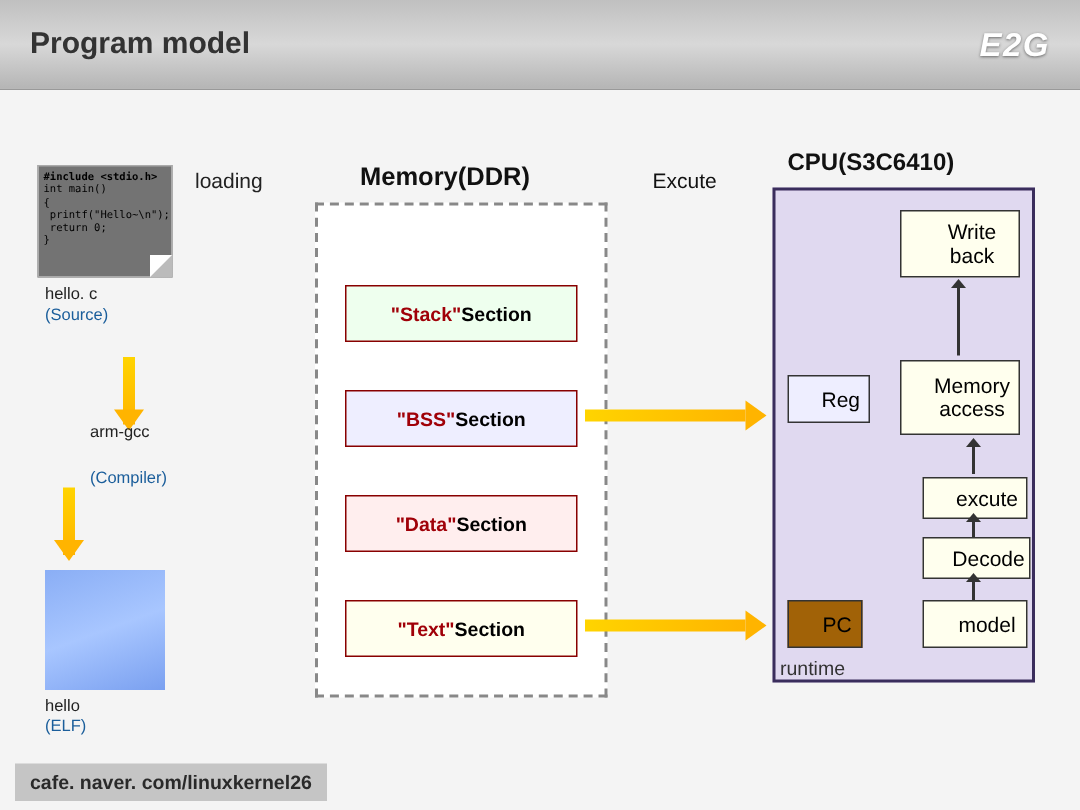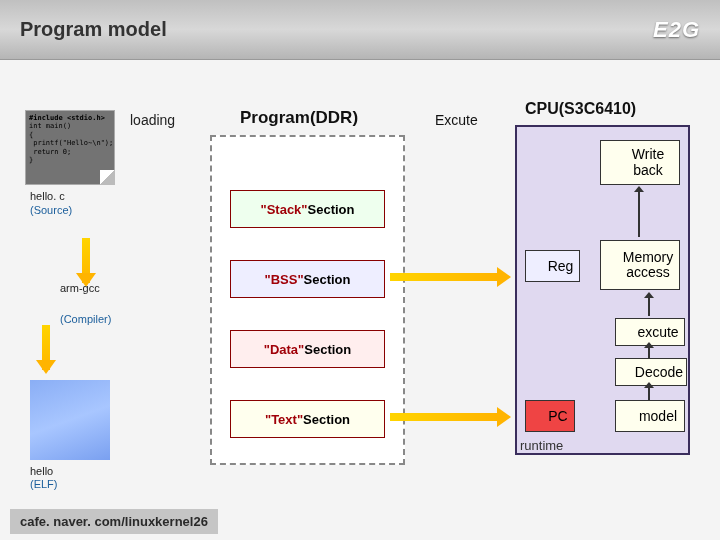--- a/index.html
+++ b/index.html
@@ -33,21 +33,21 @@
   .sub { color: #1b5e9b; }
   .excute-lbl { position: absolute; left: 435px; top: 52px; font-size: 14px; color: #111; }
   .cpu-title { position: absolute; left: 525px; top: 40px; font-size: 16px; font-weight: bold; color: #111; }
   .cpu-box { position: absolute; left: 515px; top: 65px; width: 175px; height: 330px; background: #e0d9f0; border: 2px solid #3a2d5c; }
   .cpu-el { position: absolute; border: 1.5px solid #333; display: flex; align-items: center; justify-content: center; font-size: 14px; font-weight: normal; text-align: center; padding-left: 16px; }
   .cpu-el.wb { left: 600px; top: 80px; width: 80px; height: 45px; background: #ffe; line-height: 1.1; }
   .cpu-el.mem { left: 600px; top: 180px; width: 80px; height: 50px; background: #ffe; line-height: 1.1; }
   .cpu-el.reg { left: 525px; top: 190px; width: 55px; height: 32px; background: #eef; }
   .cpu-el.exc { left: 615px; top: 258px; width: 70px; height: 28px; background: #ffe; }
   .cpu-el.dec { left: 615px; top: 298px; width: 72px; height: 28px; background: #ffe; }
-  .cpu-el.pc { left: 525px; top: 340px; width: 50px; height: 32px; background: #ef4444; }
+  .cpu-el.pc { left: 525px; top: 340px; width: 50px; height: 32px; background: #a16207; }
   .cpu-el.fetch { left: 615px; top: 340px; width: 70px; height: 32px; background: #ffe; }
   .runtime { position: absolute; left: 520px; top: 378px; font-size: 13px; color: #333; }
   .v-arrow { position: absolute; width: 2px; background: #333; }
   .v-arrow::after { content: ''; position: absolute; top: -6px; left: -4px; border-bottom: 6px solid #333; border-left: 5px solid transparent; border-right: 5px solid transparent; }
   .va1 { left: 638px; top: 132px; height: 45px; }
   .va2 { left: 648px; top: 238px; height: 18px; }
   .va3 { left: 648px; top: 288px; height: 10px; }
   .va4 { left: 648px; top: 328px; height: 12px; }
   .footer { position: absolute; left: 10px; bottom: 6px; background: rgba(150,150,150,0.5); color: #2a2a2a; font-size: 13px; font-weight: bold; padding: 5px 10px; }
 </style>
@@ -76,21 +76,21 @@
   <div class="lbl" style="left:60px; top:222px;">arm-gcc</div>
   <div class="lbl sub" style="left:60px; top:253px;">(Compiler)</div>
   <div class="arrow down1"></div>
 
   <div class="elf-box"></div>
   <div class="lbl" style="left:30px; top:405px;">hello</div>
   <div class="lbl sub" style="left:30px; top:418px;">(ELF)</div>
 
   <div class="loading">loading</div>
 
-  <div class="memory-title">Program(DDR)</div>
+  <div class="memory-title">Memory(DDR)</div>
   <div class="memory-box"></div>
 
   <div class="section stack">
       <span class="q">"Stack"</span>
       <span class="s"> Section</span>
     </div>
   <div class="section bss">
       <span class="q">"BSS"</span>
       <span class="s"> Section</span>
     </div>

